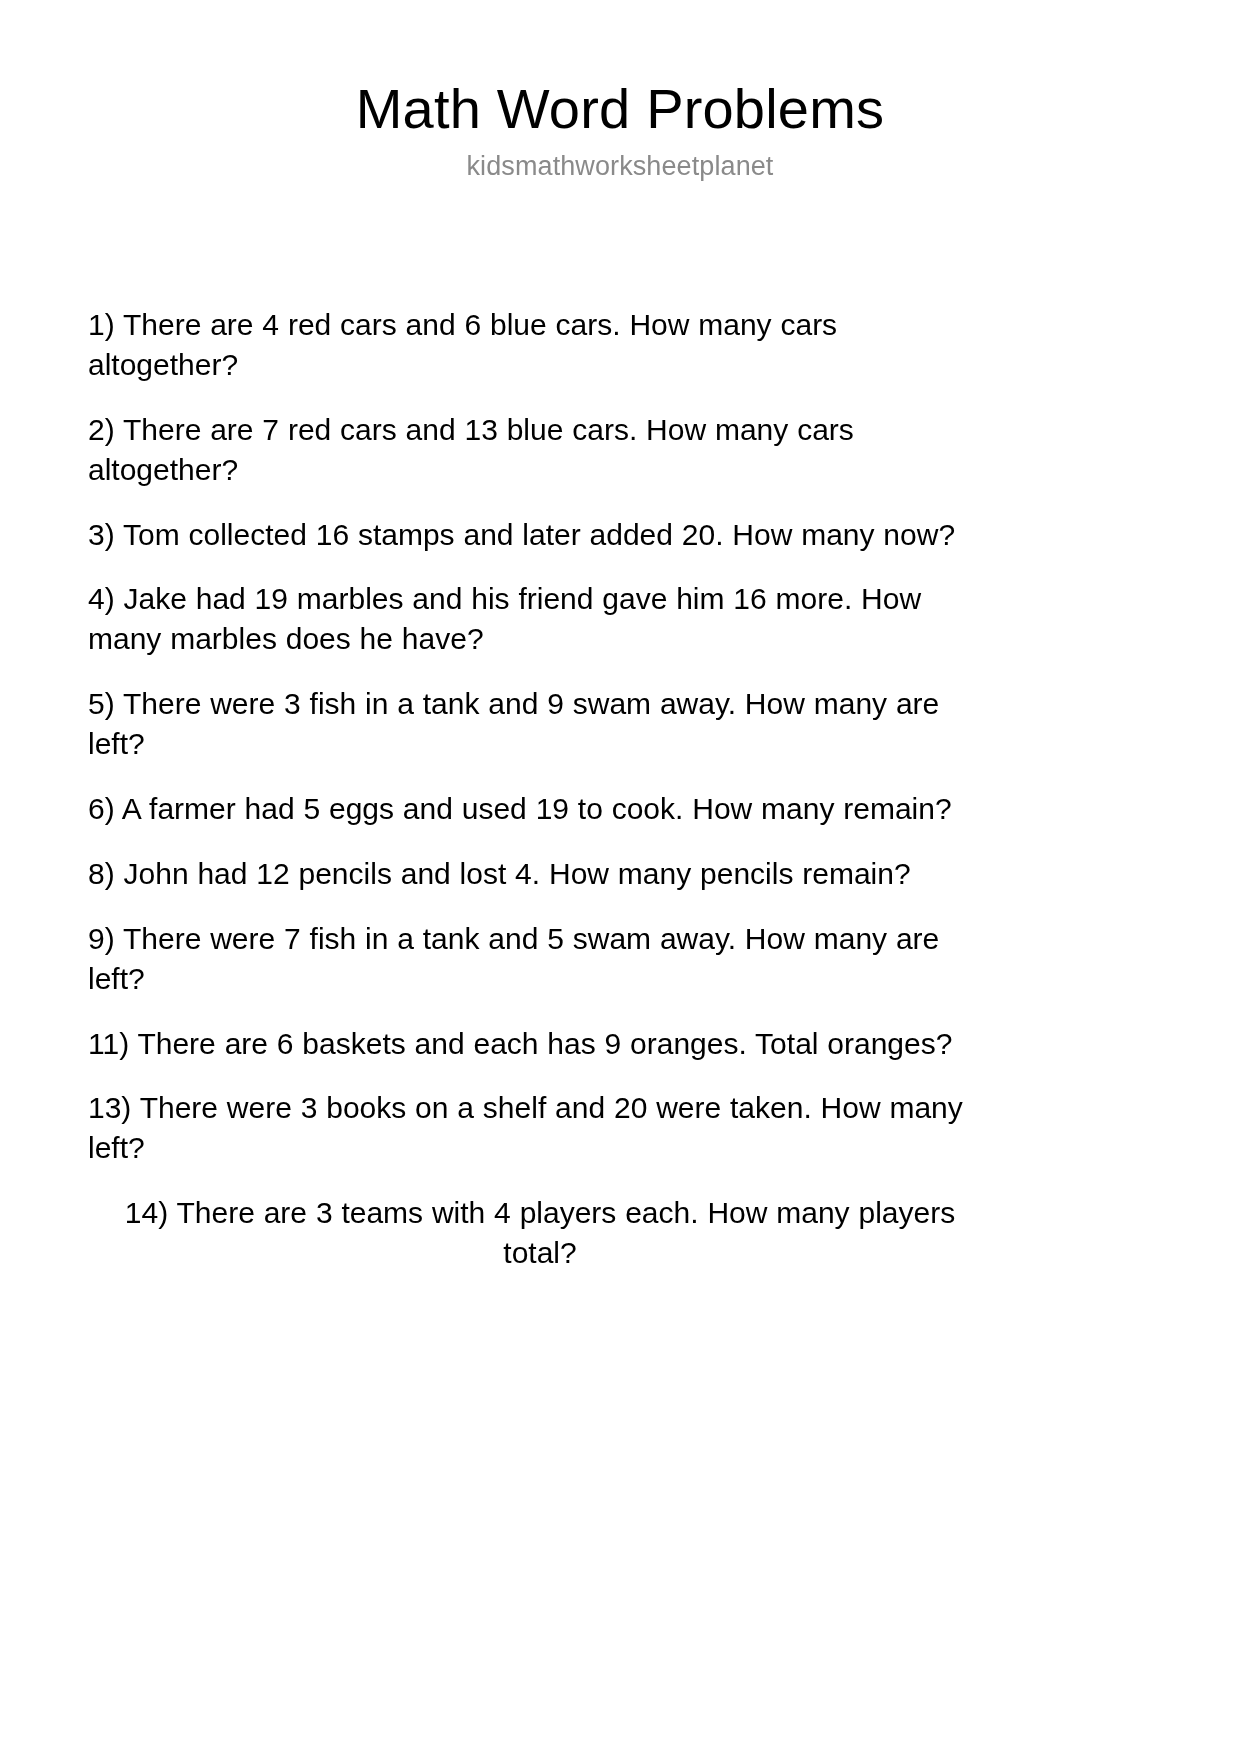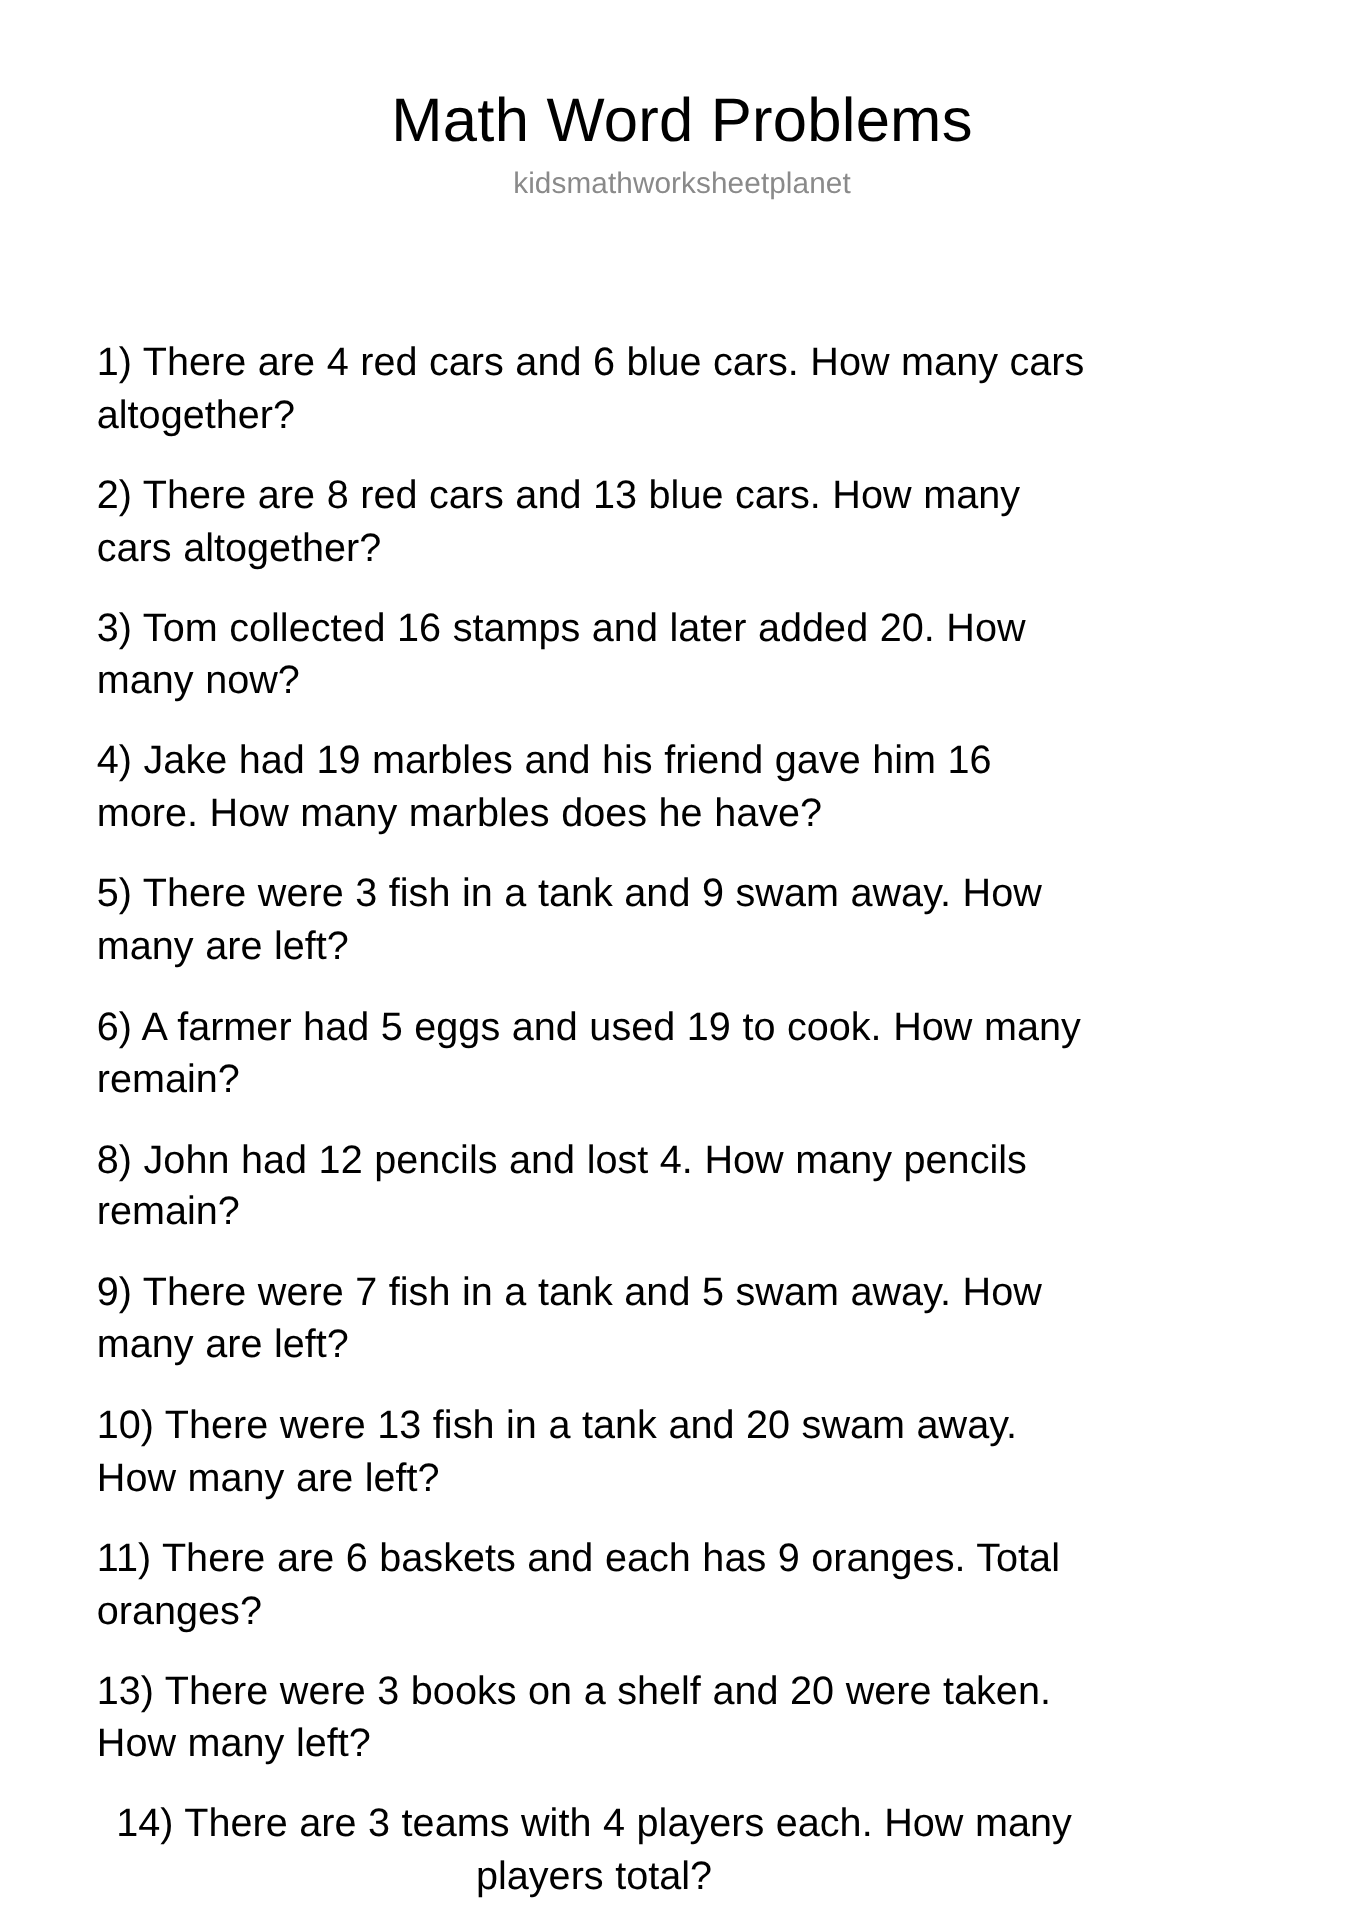--- a/index.html
+++ b/index.html
@@ -44,21 +44,21 @@
   .problems {
     margin: 0;
     padding: 0;
     list-style: none;
     position: absolute;
     top: 305px;
     left: 88px;
     width: 920px;
   }
   .problem-item {
-    font-size: 36px;
+    font-size: 30px;
     line-height: 1.33;
     color: #000000;
     margin: 0 16px 25px 0;
     text-align: left;
     word-spacing: 0.5px;
   }
   .problem-item:last-child {
     margin-bottom: 0;
     text-align: center;
   }
@@ -68,26 +68,25 @@
 
 <div class="page">
 
   <div class="header">
     <h1 class="worksheet-title">Math Word Problems</h1>
     <p class="worksheet-subtitle">kidsmathworksheetplanet</p>
   </div>
 
   <ol class="problems">
     <li class="problem-item">1) There are 4 red cars and 6 blue cars. How many cars altogether?</li>
-    <li class="problem-item">2) There are 8 red cars and 13 blue cars. How many cars altogether?</li>
+    <li class="problem-item">2) There are 7 red cars and 13 blue cars. How many cars altogether?</li>
     <li class="problem-item">3) Tom collected 16 stamps and later added 20. How many now?</li>
     <li class="problem-item">4) Jake had 19 marbles and his friend gave him 16 more. How many marbles does he have?</li>
     <li class="problem-item">5) There were 3 fish in a tank and 9 swam away. How many are left?</li>
     <li class="problem-item">6) A farmer had 5 eggs and used 19 to cook. How many remain?</li>
     <li class="problem-item">8) John had 12 pencils and lost 4. How many pencils remain?</li>
     <li class="problem-item">9) There were 7 fish in a tank and 5 swam away. How many are left?</li>
-    <li class="problem-item">10) There were 13 fish in a tank and 20 swam away. How many are left?</li>
     <li class="problem-item">11) There are 6 baskets and each has 9 oranges. Total oranges?</li>
     <li class="problem-item">13) There were 3 books on a shelf and 20 were taken. How many left?</li>
     <li class="problem-item">14) There are 3 teams with 4 players each. How many players total?</li>
   </ol>
 
 </div>
 
 </body></html>

